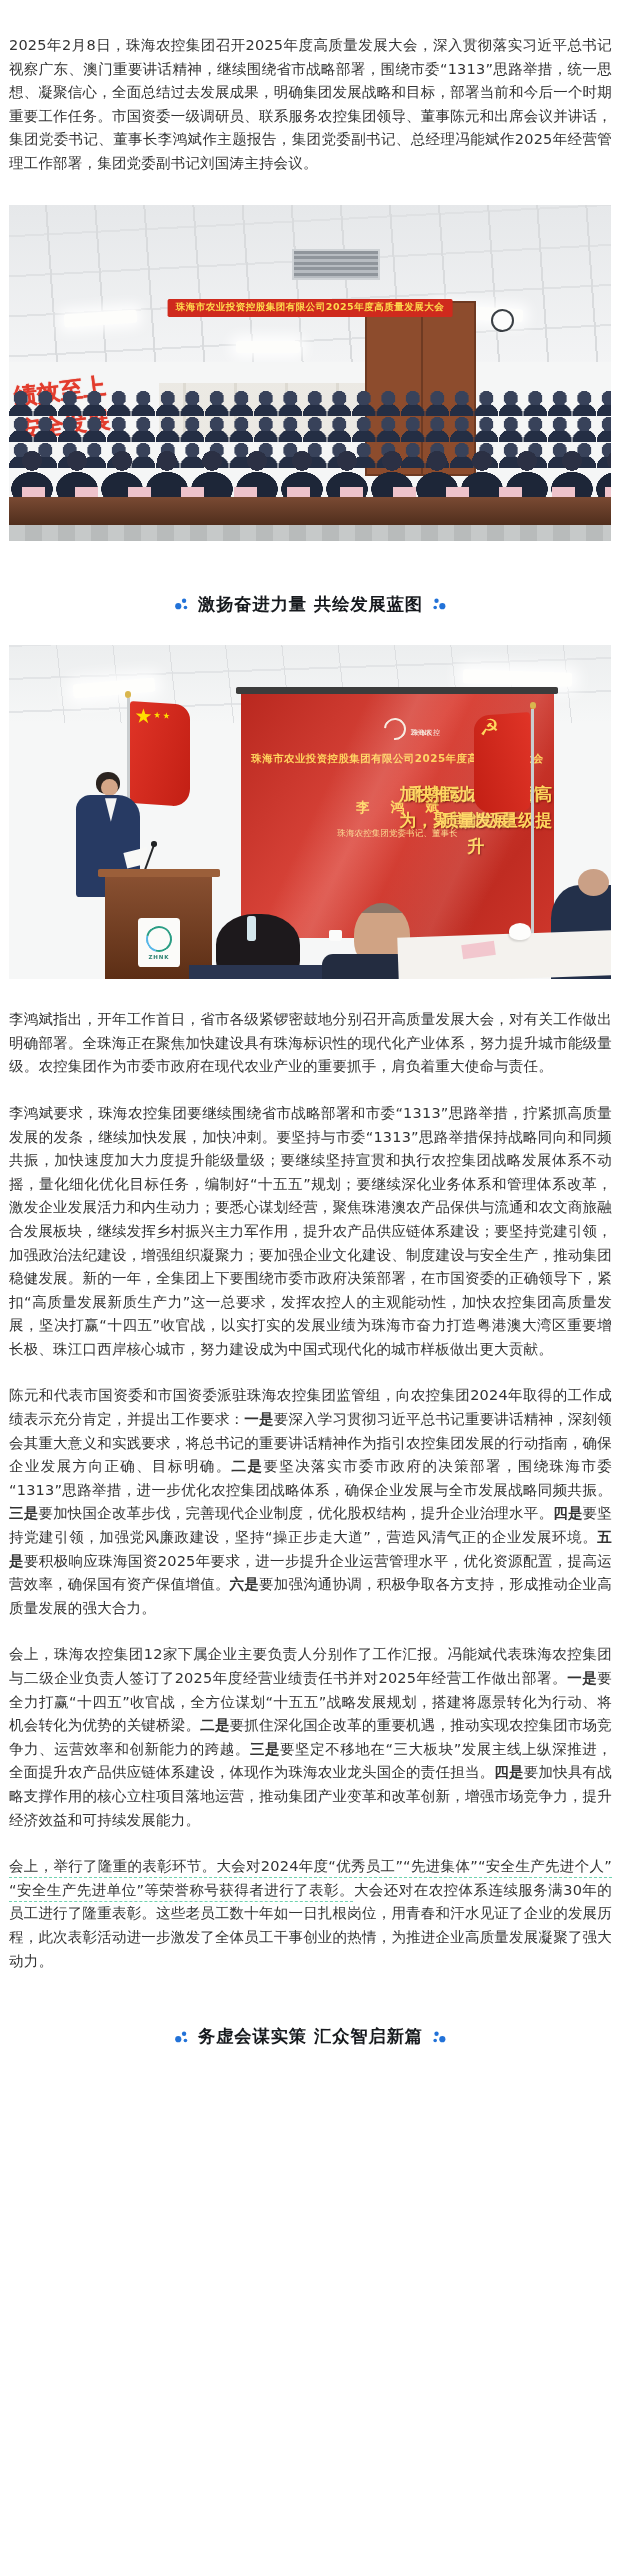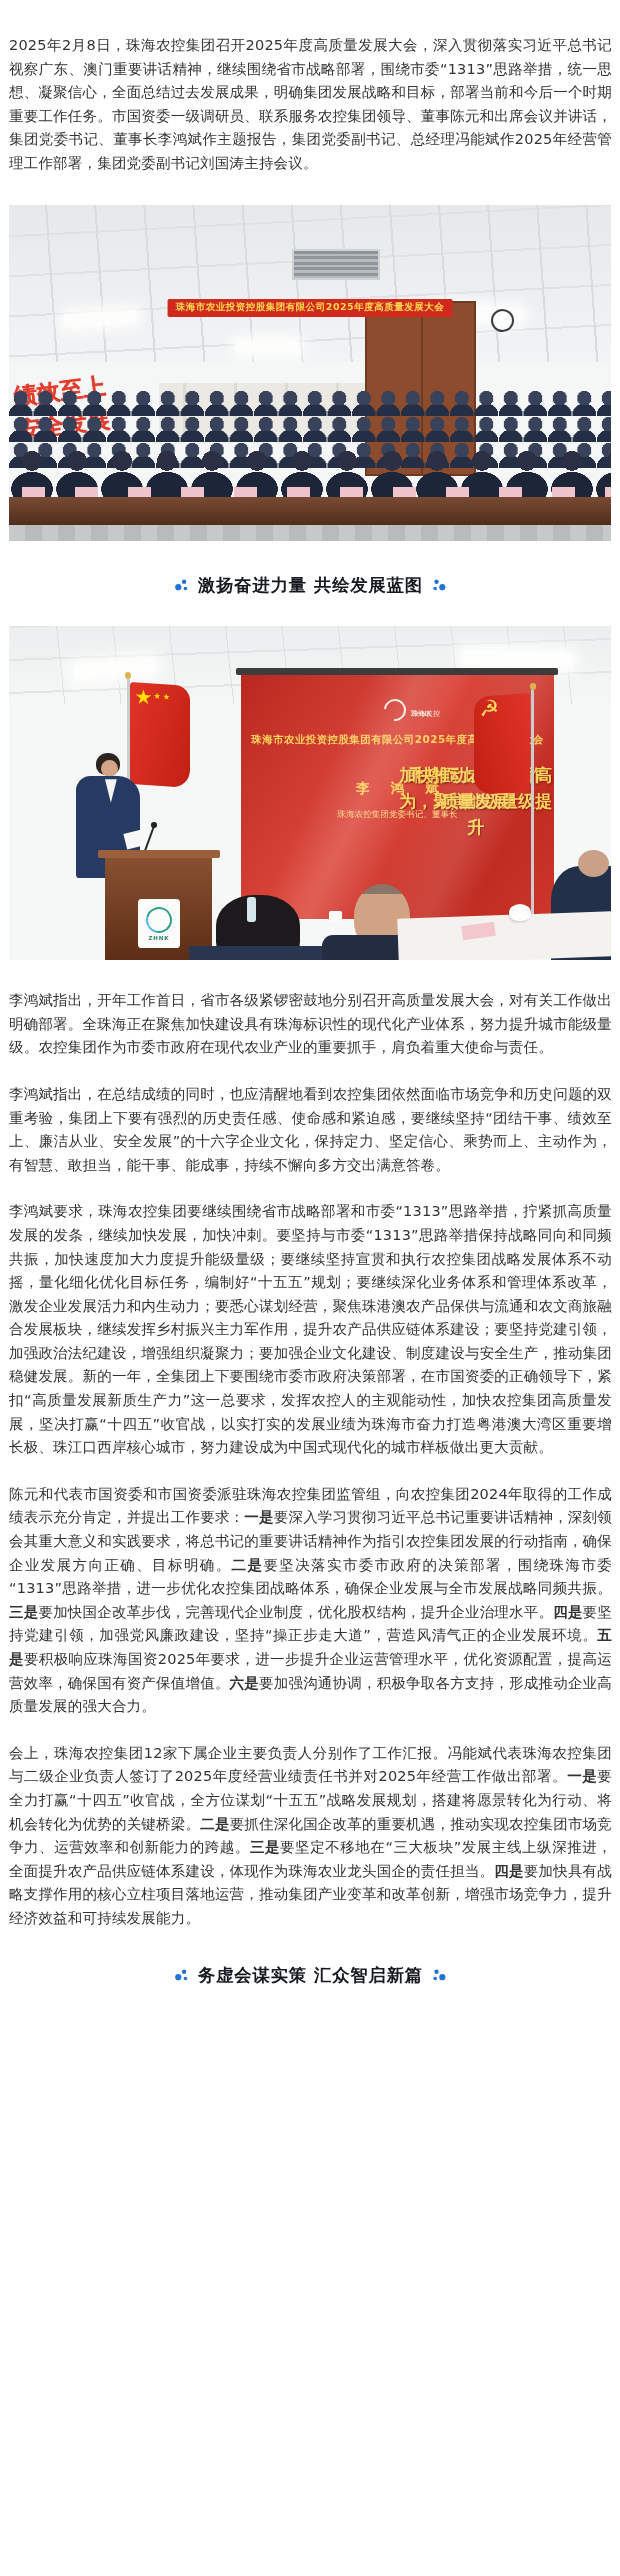--- a/index.html
+++ b/index.html
@@ -1,21 +1,21 @@
 <!DOCTYPE html>
 <html lang="zh" style="font-size:14.5px"><head>
 <meta charset="utf-8">
 <style>
   html,body{margin:0;padding:0;background:#ffffff;}
   body{width:621px;font-family:"DejaVu Sans","Liberation Sans",sans-serif;color:#333;}
   .article{padding:11px 9px 23.6px;}
   p.para{font-size:14.5px;line-height:23.6px;margin:23px 0;text-align:justify;letter-spacing:0.2px;}
   p.para .b{font-weight:bold;}
   p.para .u{text-decoration:underline dashed;text-decoration-color:#6fd3ae;text-decoration-thickness:1.4px;text-underline-offset:5.5px;text-decoration-skip-ink:none;}
-  .sec-head{display:flex;align-items:center;justify-content:center;gap:9px;margin:33px 0 23px;}
+  .sec-head{display:flex;align-items:center;justify-content:center;gap:9px;margin:52px 0 23px;}
   .sec-head h2{font-size:17.3px;line-height:23.6px;margin:0;color:#16191d;font-weight:bold;letter-spacing:0.9px;}
   .orn{width:13.6px;height:12.7px;flex:0 0 auto;}
   .orn circle{fill:#2272d8;}
   
   .photo{position:relative;width:602px;margin:29px 0;overflow:hidden;background:#f2f3f4;}
   .photo *{position:absolute;}
   .photo1{height:336px;}
   .p1-ceiling{left:0;top:0;right:0;height:159px;
     background:
       repeating-linear-gradient(86deg,transparent 0 47px,#d9dbdd 47px 49px),
@@ -204,28 +204,28 @@
     <div class="p2-personC"></div>
     <div class="p2-faceC"></div>
     <div class="p2-table"></div>
     <div class="p2-card"></div>
     <div class="p2-teapot"></div>
     <div class="p2-bottle"></div>
     <div class="p2-cup"></div>
   </div>
 
   <p class="para">李鸿斌指出，开年工作首日，省市各级紧锣密鼓地分别召开高质量发展大会，对有关工作做出明确部署。全珠海正在聚焦加快建设具有珠海标识性的现代化产业体系，努力提升城市能级量级。农控集团作为市委市政府在现代农业产业的重要抓手，肩负着重大使命与责任。</p>
-  <p class="para">李鸿斌指出，在总结成绩的同时，也应清醒地看到农控集团依然面临市场竞争和历史问题的双重考验，集团上下要有强烈的历史责任感、使命感和紧迫感，要继续坚持“团结干事、绩效至上、廉洁从业、安全发展”的十六字企业文化，保持定力、坚定信心、乘势而上、主动作为，有智慧、敢担当，能干事、能成事，持续不懈向多方交出满意答卷。</p>
   <p class="para">李鸿斌要求，珠海农控集团要继续围绕省市战略部署和市委“1313”思路举措，拧紧抓高质量发展的发条，继续加快发展，加快冲刺。要坚持与市委“1313”思路举措保持战略同向和同频共振，加快速度加大力度提升能级量级；要继续坚持宣贯和执行农控集团战略发展体系不动摇，量化细化优化目标任务，编制好“十五五”规划；要继续深化业务体系和管理体系改革，激发企业发展活力和内生动力；要悉心谋划经营，聚焦珠港澳农产品保供与流通和农文商旅融合发展板块，继续发挥乡村振兴主力军作用，提升农产品供应链体系建设；要坚持党建引领，加强政治法纪建设，增强组织凝聚力；要加强企业文化建设、制度建设与安全生产，推动集团稳健发展。新的一年，全集团上下要围绕市委市政府决策部署，在市国资委的正确领导下，紧扣“高质量发展新质生产力”这一总要求，发挥农控人的主观能动性，加快农控集团高质量发展，坚决打赢“十四五”收官战，以实打实的发展业绩为珠海市奋力打造粤港澳大湾区重要增长极、珠江口西岸核心城市，努力建设成为中国式现代化的城市样板做出更大贡献。</p>
   <p class="para"><span>陈元和代表市国资委和市国资委派驻珠海农控集团监管组，向农控集团2024年取得的工作成绩表示充分肯定，并提出工作要求：</span><span class="b">一是</span><span>要深入学习贯彻习近平总书记重要讲话精神，深刻领会其重大意义和实践要求，将总书记的重要讲话精神作为指引农控集团发展的行动指南，确保企业发展方向正确、目标明确。</span><span class="b">二是</span><span>要坚决落实市委市政府的决策部署，围绕珠海市委“1313”思路举措，进一步优化农控集团战略体系，确保企业发展与全市发展战略同频共振。</span><span class="b">三是</span><span>要加快国企改革步伐，完善现代企业制度，优化股权结构，提升企业治理水平。</span><span class="b">四是</span><span>要坚持党建引领，加强党风廉政建设，坚持“操正步走大道”，营造风清气正的企业发展环境。</span><span class="b">五是</span><span>要积极响应珠海国资2025年要求，进一步提升企业运营管理水平，优化资源配置，提高运营效率，确保国有资产保值增值。</span><span class="b">六是</span><span>要加强沟通协调，积极争取各方支持，形成推动企业高质量发展的强大合力。</span></p>
 
 
   <p class="para"><span>会上，珠海农控集团12家下属企业主要负责人分别作了工作汇报。冯能斌代表珠海农控集团与二级企业负责人签订了2025年度经营业绩责任书并对2025年经营工作做出部署。</span><span class="b">一是</span><span>要全力打赢“十四五”收官战，全方位谋划“十五五”战略发展规划，搭建将愿景转化为行动、将机会转化为优势的关键桥梁。</span><span class="b">二是</span><span>要抓住深化国企改革的重要机遇，推动实现农控集团市场竞争力、运营效率和创新能力的跨越。</span><span class="b">三是</span><span>要坚定不移地在“三大板块”发展主线上纵深推进，全面提升农产品供应链体系建设，体现作为珠海农业龙头国企的责任担当。</span><span class="b">四是</span><span>要加快具有战略支撑作用的核心立柱项目落地运营，推动集团产业变革和改革创新，增强市场竞争力，提升经济效益和可持续发展能力。</span></p>
 
 
+  <p class="para"><span class="u">会上，举行了隆重的表彰环节。大会对2024年度“优秀员工”“先进集体”“安全生产先进个人”“安全生产先进单位”等荣誉称号获得者进行了表彰。</span><span>大会还对在农控体系连续服务满30年的员工进行了隆重表彰。这些老员工数十年如一日扎根岗位，用青春和汗水见证了企业的发展历程，此次表彰活动进一步激发了全体员工干事创业的热情，为推进企业高质量发展凝聚了强大动力。</span></p>
 
   <div class="sec-head">
     <svg class="orn" viewBox="0 0 15 14">
         <circle cx="10" cy="3" r="2.4"></circle>
         <circle cx="3.6" cy="9" r="3.4"></circle>
         <circle cx="11.5" cy="10.5" r="2"></circle>
       </svg>
     <h2>务虚会谋实策  汇众智启新篇</h2>
     <svg class="orn" viewBox="0 0 15 14">
         <circle cx="5" cy="3" r="2.4"></circle>

